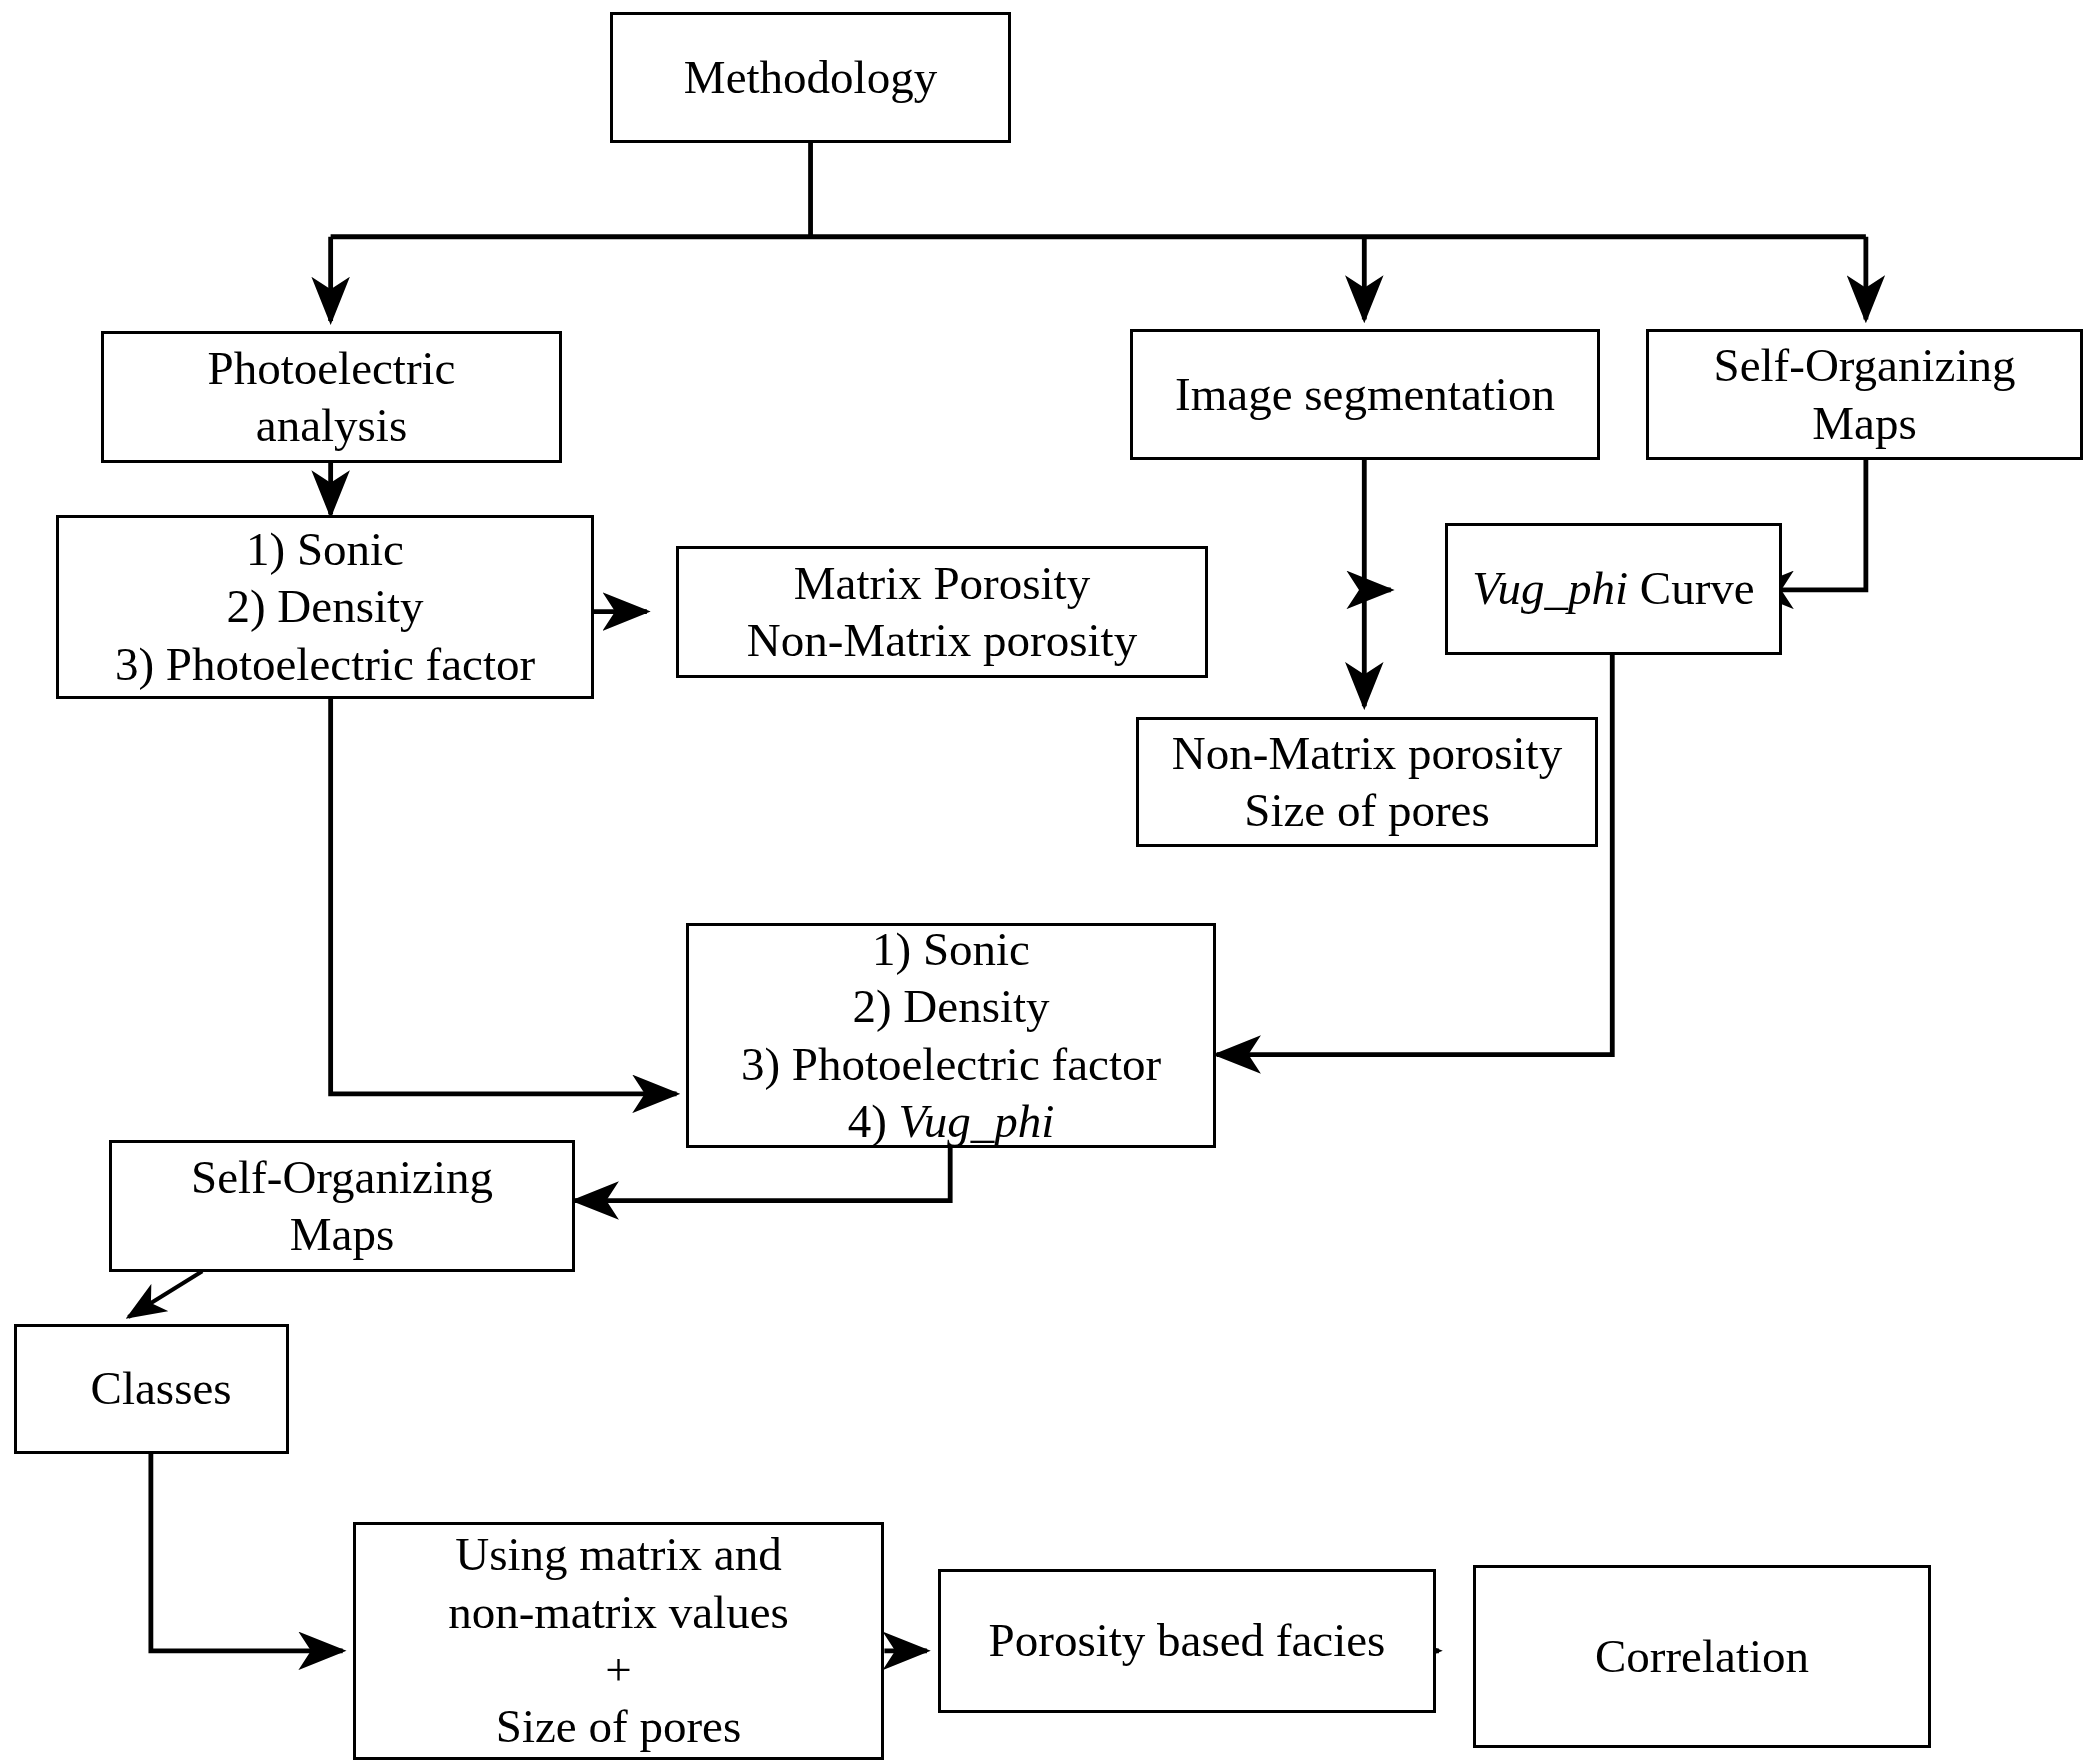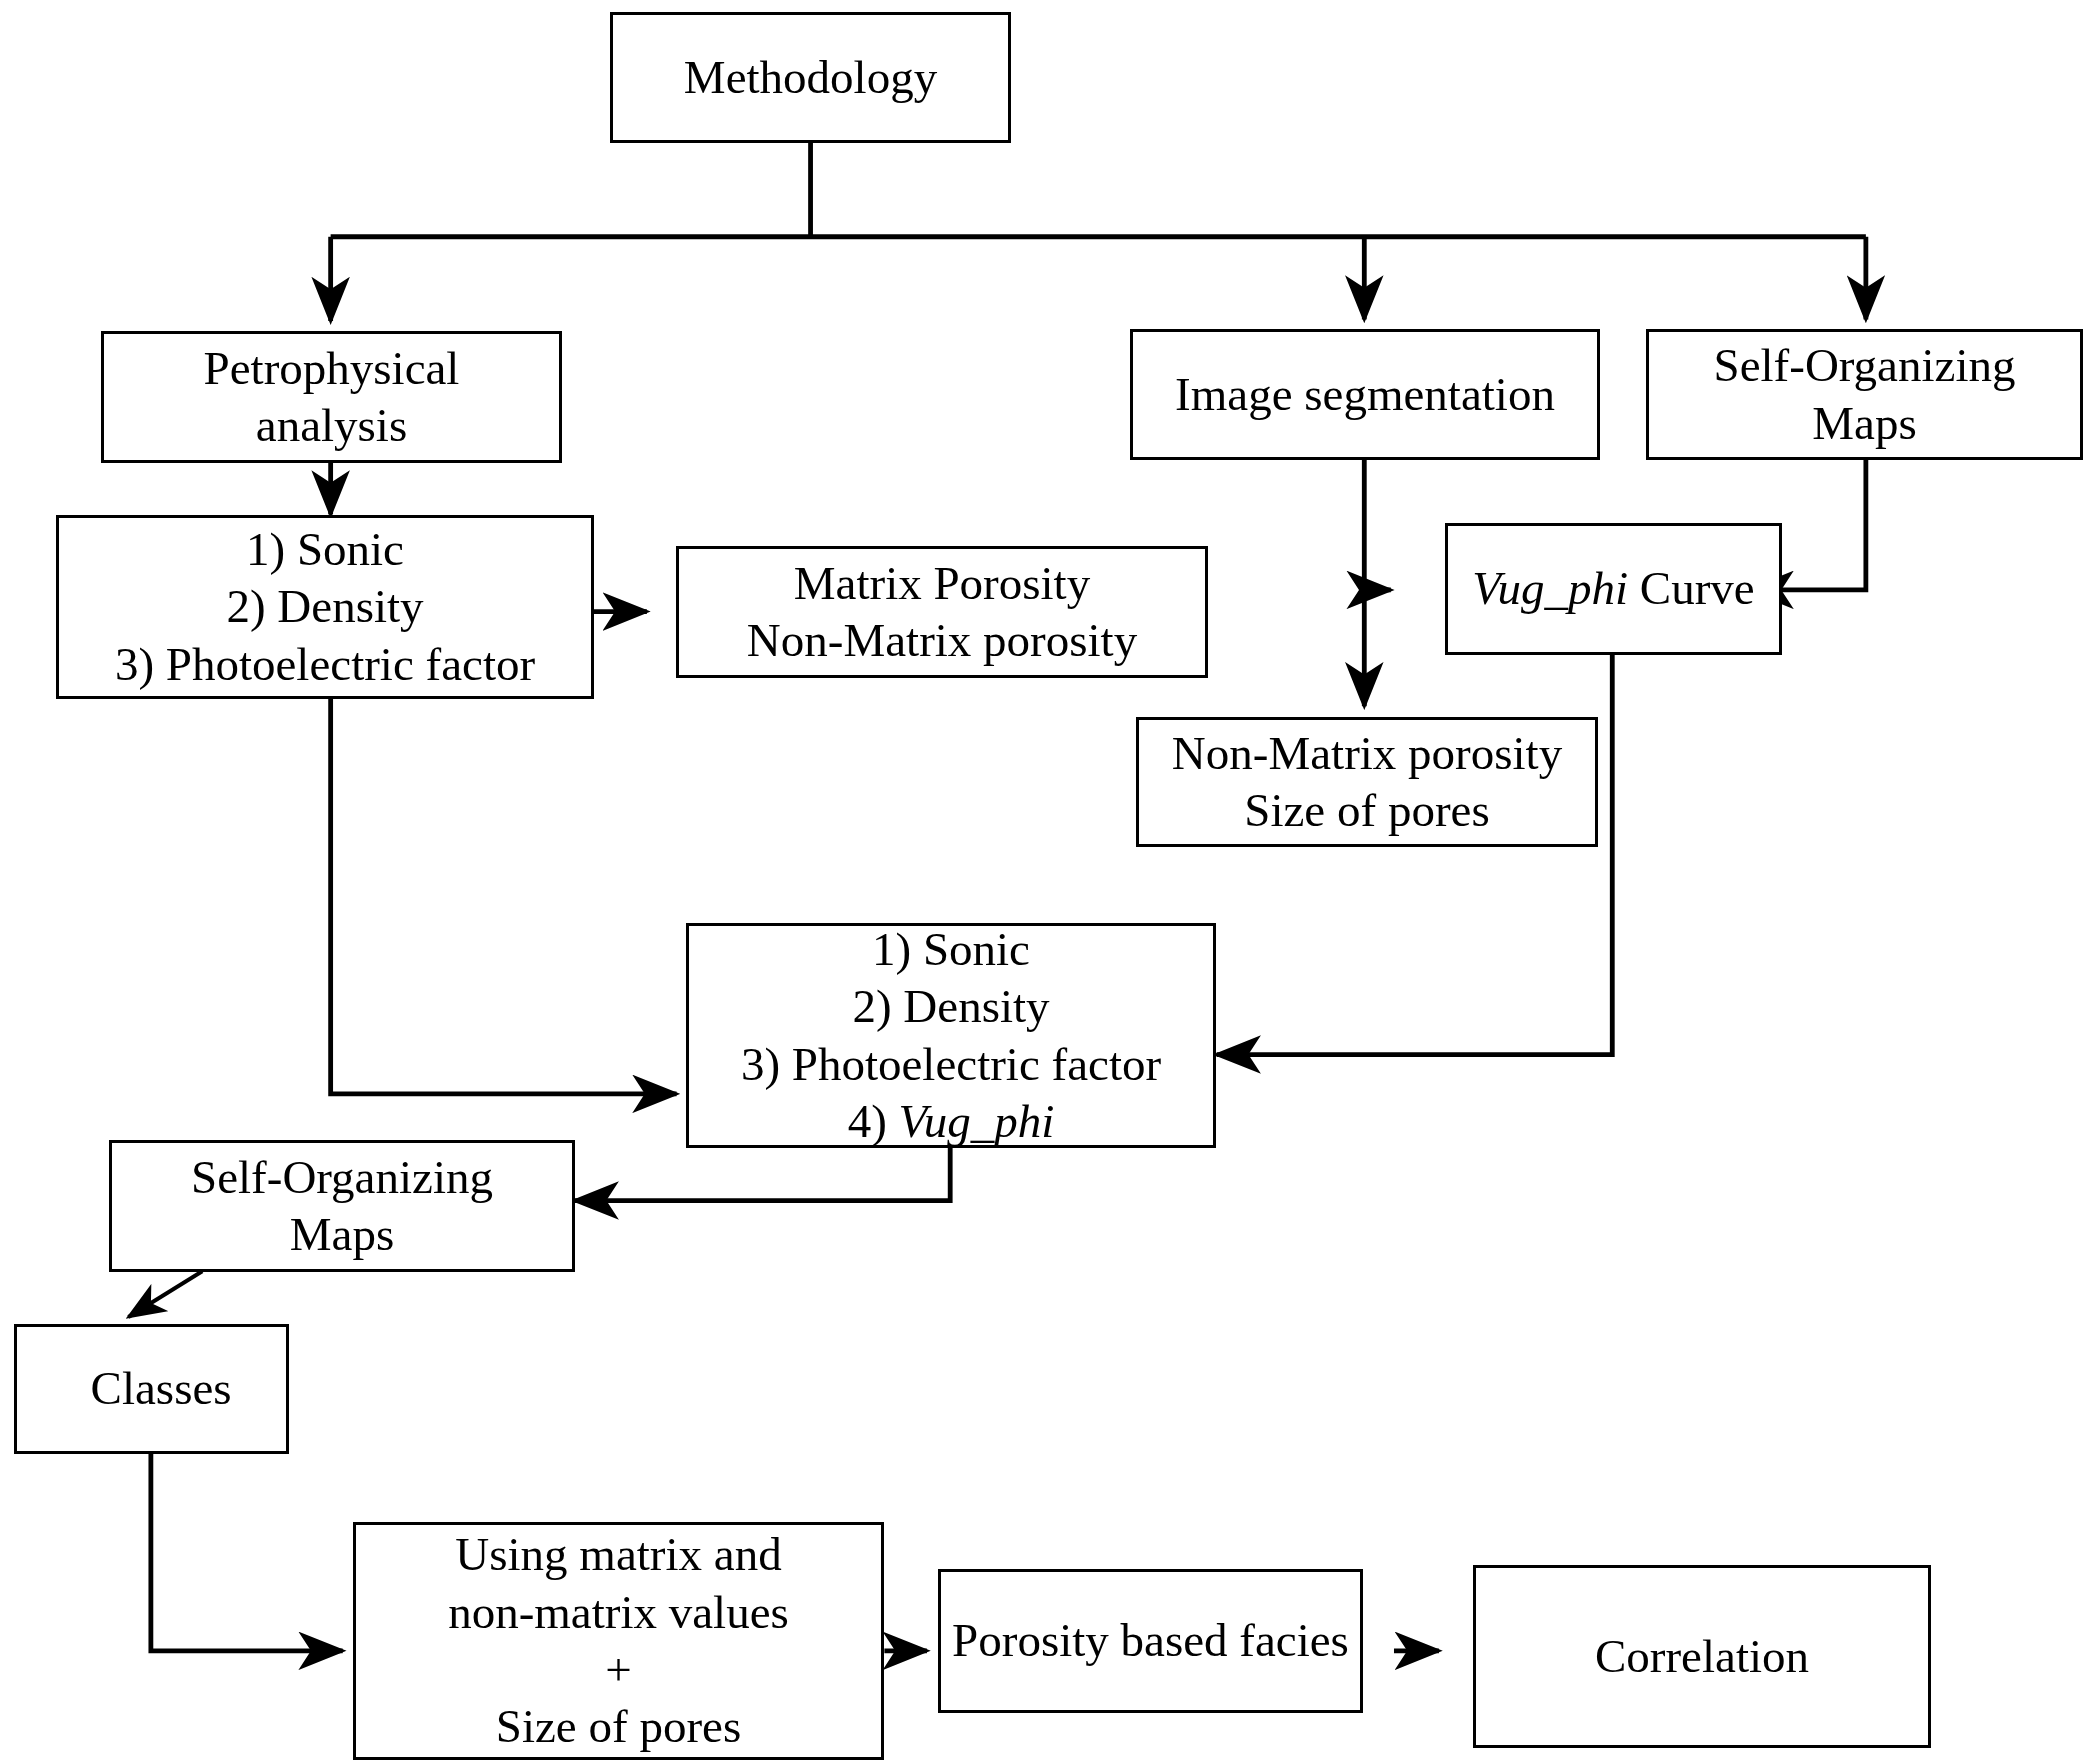--- a/index.html
+++ b/index.html
@@ -80,21 +80,21 @@
 
     <path class="ln" d="M1737,2057 L1793,2057" marker-end="url(#ah)"></path>
   </svg>
 
   <div class="node fs-lg" style="left:610px;top:12px;width:401px;height:131px;">
     <span class="txt">Methodology</span>
   </div>
 
   <div class="node fs-lg" style="left:101px;top:331px;width:461px;height:132px;">
     <span class="txt">
-      <span>Petrophysical</span><br>
+      <span>Photoelectric</span><br>
       <span>analysis</span>
     </span>
   </div>
 
   <div class="node fs-lg" style="left:1130px;top:329px;width:470px;height:131px;">
     <span class="txt">Image segmentation</span>
   </div>
 
   <div class="node fs-lg" style="left:1646px;top:329px;width:437px;height:131px;">
     <span class="txt">
@@ -151,21 +151,21 @@
 
   <div class="node fs-lg" style="left:353px;top:1522px;width:531px;height:238px;">
     <span class="txt">
       <span>Using matrix and</span><br>
       <span>non-matrix values</span><br>
       <span>+</span><br>
       <span>Size of pores</span>
     </span>
   </div>
 
-  <div class="node fs-lg" style="left:938px;top:1569px;width:425px;height:144px;">
+  <div class="node fs-lg" style="left:938px;top:1569px;width:498px;height:144px;">
     <span class="txt">Porosity based facies</span>
   </div>
 
   <div class="node fs-lg" style="left:1473px;top:1565px;width:458px;height:183px;">
     <span class="txt">
       <span>Correlation</span><br>
     </span>
   </div>
 
 </div>

